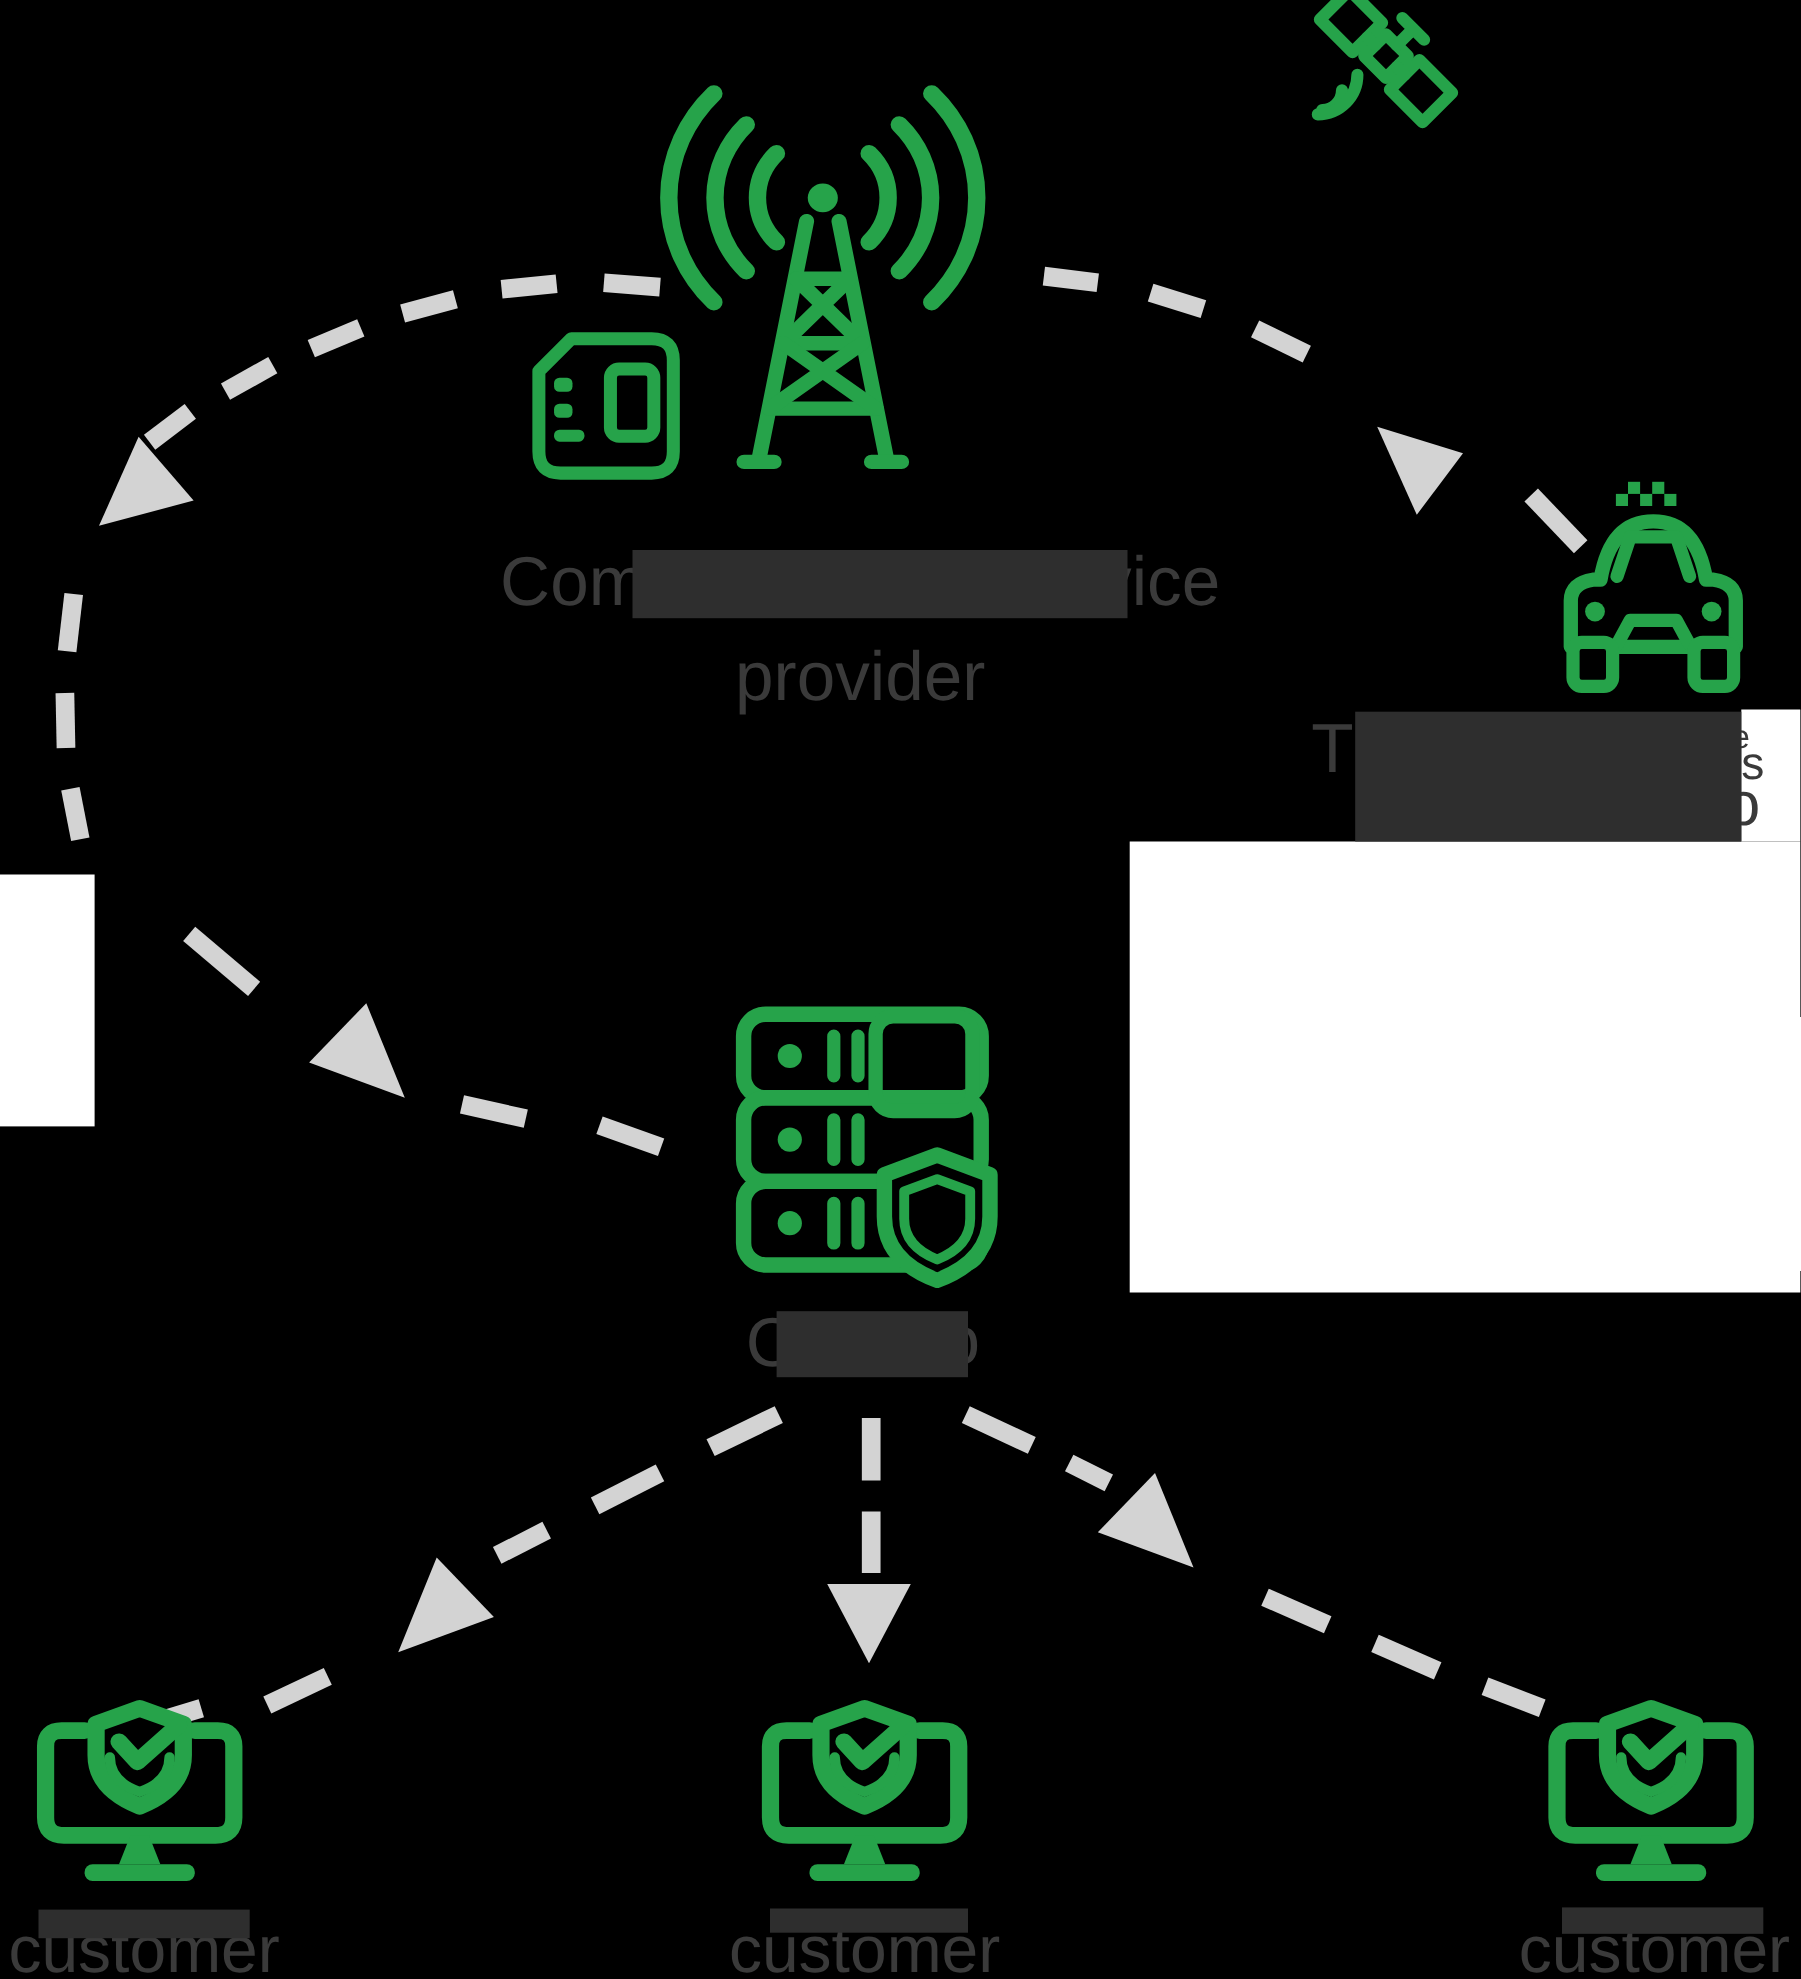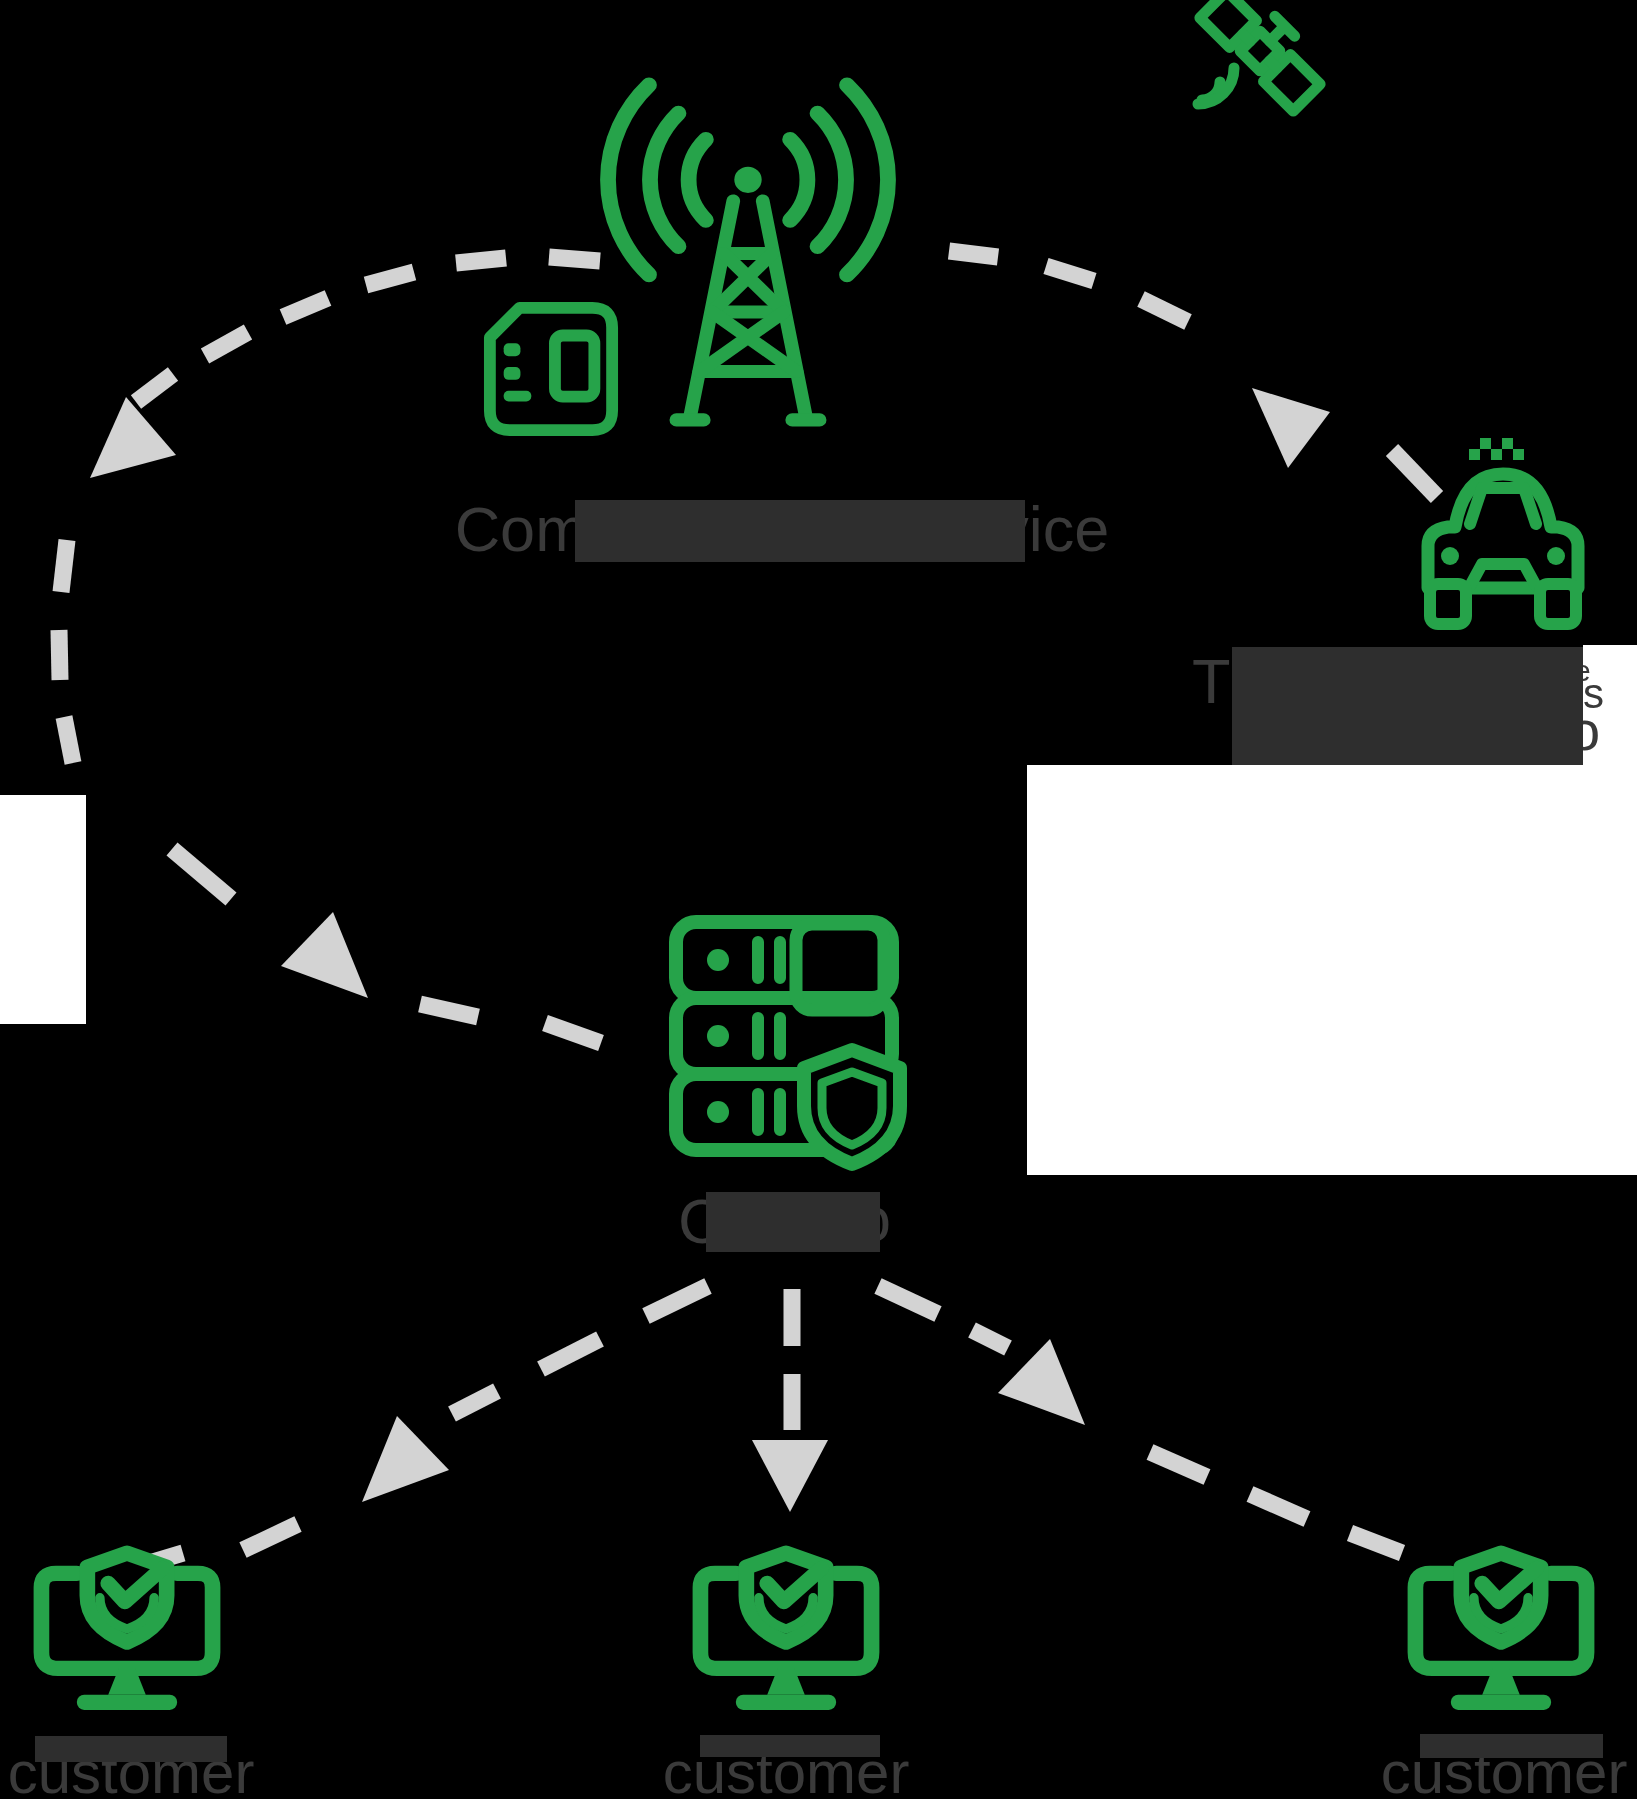--- a/index.html
+++ b/index.html
@@ -183,20 +183,21 @@
   <svg class="abs" style="left:1405px;top:1547px;" width="192" height="168" viewBox="0 0 184 166" preserveAspectRatio="none">
     <path class="g-stroke" stroke-width="15" stroke-linecap="round" d="M44 26 H24 Q10 26 10 40 V104 Q10 120 26 120 H158 Q174 120 174 104 V40 Q174 26 160 26 H140"></path>
     <path d="M92 6 L130 20 V48 Q130 78 92 94 Q54 78 54 48 V20 Z" stroke="#26a34a" stroke-width="15" fill="#000" stroke-linejoin="round"></path>
     <path class="g-stroke" stroke-width="9" stroke-linecap="round" d="M66 50 Q66 72 92 81 Q118 72 118 50"></path>
     <path class="g-stroke" stroke-width="15" stroke-linecap="round" stroke-linejoin="round" d="M74 36 L90 54 L126 21"></path>
     <polygon class="g-fill" points="84,120 100,120 110,146 74,146"></polygon>
     <rect class="g-fill" x="44" y="146" width="96" height="15" rx="7"></rect>
   </svg>
 
   <div class="abs cap center" style="left:430px;top:496px;width:704px;font-size:63px;line-height:66px;">Communication service</div>
+  <div class="abs cap center" style="left:430px;top:582px;width:704px;font-size:63px;line-height:66px;">provider</div>
 
   <div class="abs cap" style="left:1192px;top:648px;font-size:63px;line-height:66px;">T</div>
   <div class="abs cap" style="left:1574px;top:655px;font-size:30px;line-height:32px;">e</div>
   <div class="abs cap" style="left:1583px;top:672px;font-size:42px;line-height:44px;">s</div>
   <div class="abs cap" style="left:1569px;top:702px;font-size:56px;line-height:58px;">o</div>
 
   <div class="abs cap" style="left:678px;top:1188px;font-size:63px;line-height:66px;">C</div>
   <div class="abs cap" style="left:856px;top:1186px;font-size:63px;line-height:66px;">o</div>
 
   <div class="abs cap center" style="left:-19px;top:1742px;width:300px;font-size:60px;line-height:62px;">customer</div>

